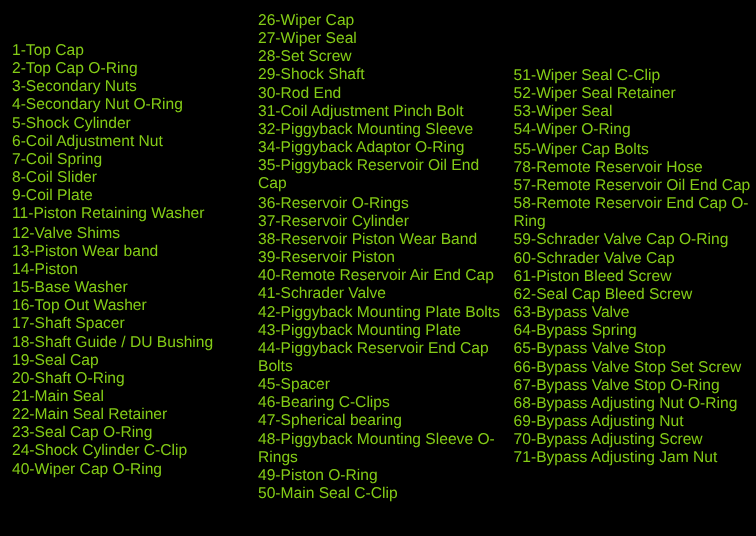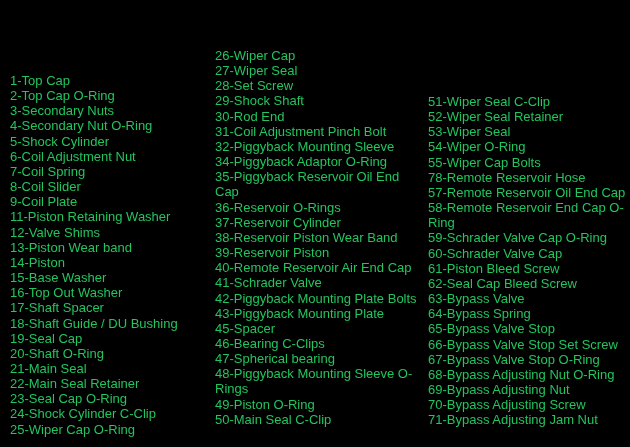--- a/index.html
+++ b/index.html
@@ -12,27 +12,26 @@
     font-family: "Liberation Sans", "DejaVu Sans", sans-serif;
   }
   .page {
     position: absolute;
     left: 0; top: 0;
     width: 630px; height: 447px;
     background: #000000;
   }
   .col {
     position: absolute;
-    color: #22c55e;
+    color: #84cc16;
     font-size: 13px;
     line-height: 15.15px;
     font-weight: 400;
     letter-spacing: 0;
     word-spacing: 0;
-    margin-top: 39px;
   }
   .col1 { left: 10px;  top: 34px; width: 205px; }
   .col2 { left: 215px; top: 9px;  width: 206px; }
   .col3 { left: 428px; top: 55px; width: 206px; }
 </style>
 </head>
 <body>
 
 <div class="page">
   <div class="col col1">
@@ -52,40 +51,41 @@
       <div>15-Base Washer</div>
       <div>16-Top Out Washer</div>
       <div>17-Shaft Spacer</div>
       <div>18-Shaft Guide / DU Bushing</div>
       <div>19-Seal Cap</div>
       <div>20-Shaft O-Ring</div>
       <div>21-Main Seal</div>
       <div>22-Main Seal Retainer</div>
       <div>23-Seal Cap O-Ring</div>
       <div>24-Shock Cylinder C-Clip</div>
-      <div>25-Wiper Cap O-Ring</div>
+      <div>40-Wiper Cap O-Ring</div>
     </div>
   <div class="col col2">
       <div>26-Wiper Cap</div>
       <div>27-Wiper Seal</div>
       <div>28-Set Screw</div>
       <div>29-Shock Shaft</div>
       <div>30-Rod End</div>
       <div>31-Coil Adjustment Pinch Bolt</div>
       <div>32-Piggyback Mounting Sleeve</div>
       <div>34-Piggyback Adaptor O-Ring</div>
       <div>35-Piggyback Reservoir Oil End Cap</div>
       <div>36-Reservoir O-Rings</div>
       <div>37-Reservoir Cylinder</div>
       <div>38-Reservoir Piston Wear Band</div>
       <div>39-Reservoir Piston</div>
       <div>40-Remote Reservoir Air End Cap</div>
       <div>41-Schrader Valve</div>
       <div>42-Piggyback Mounting Plate Bolts</div>
       <div>43-Piggyback Mounting Plate</div>
+      <div>44-Piggyback Reservoir End Cap Bolts</div>
       <div>45-Spacer</div>
       <div>46-Bearing C-Clips</div>
       <div>47-Spherical bearing</div>
       <div>48-Piggyback Mounting Sleeve O-Rings</div>
       <div>49-Piston O-Ring</div>
       <div>50-Main Seal C-Clip</div>
     </div>
   <div class="col col3">
       <div>51-Wiper Seal C-Clip</div>
       <div>52-Wiper Seal Retainer</div>

